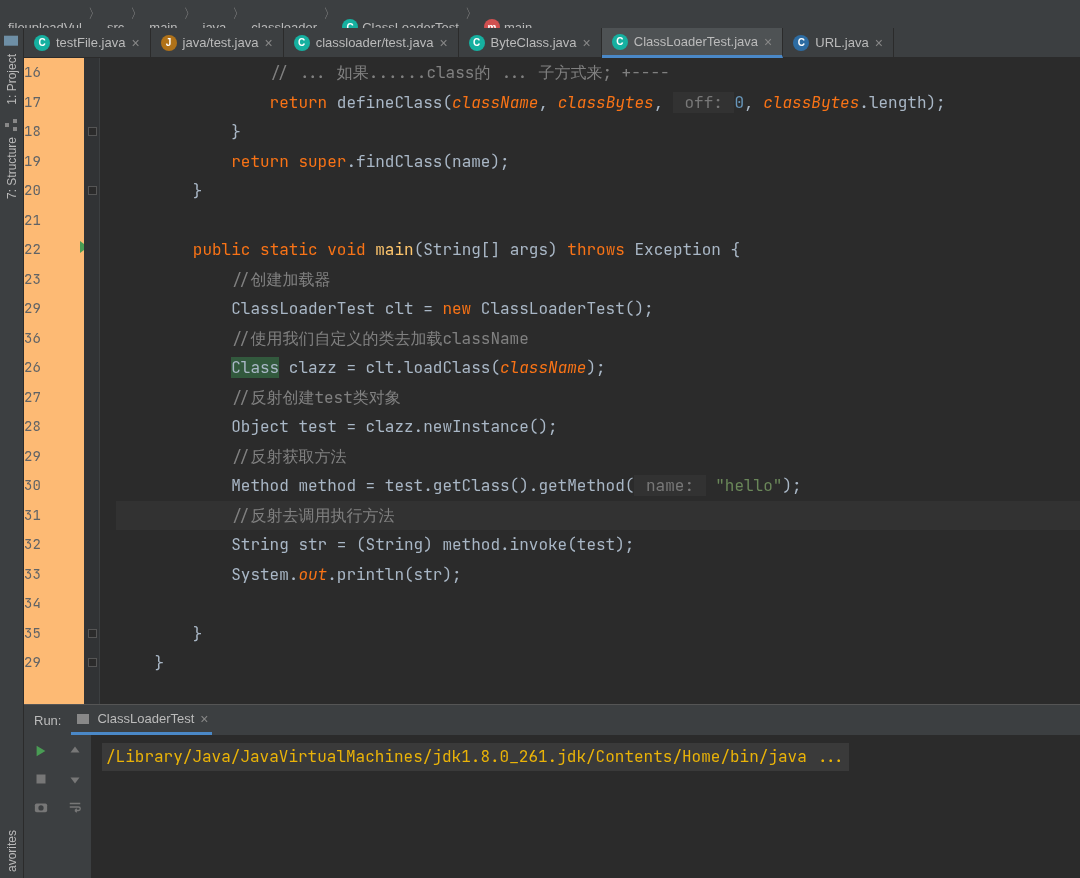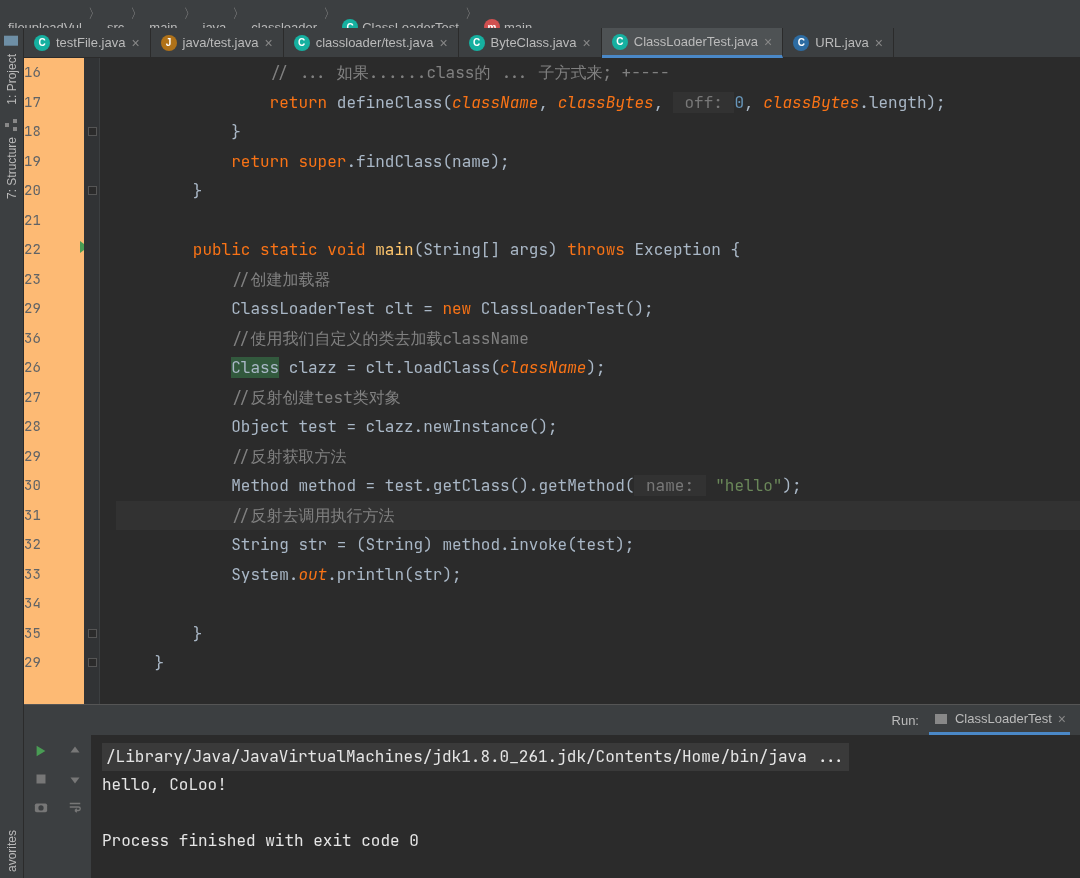--- a/index.html
+++ b/index.html
@@ -119,42 +119,41 @@
   .run-header {
     height: 30px;
     background: #3c3f41;
     display: flex;
     align-items: center;
     padding: 0 10px;
     font-family: -apple-system, sans-serif;
     font-size: 13px;
     color: #bbbbbb;
     gap:10px;
-    justify-content:flex-end;
   }
   .run-tab { display:flex;align-items:center;gap:6px;border-bottom:3px solid #4a88c7;height:100%;padding:0 4px;}
   .run-body { flex:1; display:flex; }
   .run-toolbar {
     width: 34px;
     background: #3c3f41;
     display:flex;flex-direction:column;padding-top:8px;gap:12px;align-items:center;
   }
   .run-toolbar2 {
     width: 34px;
     background: #3c3f41;
     display:flex;flex-direction:column;padding-top:8px;gap:12px;align-items:center;
     border-right:1px solid #2b2b2b;
   }
   .tb-btn { width:16px;height:16px;display:flex;align-items:center;justify-content:center; cursor:pointer;}
   .console {
     flex:1;
     padding: 8px 10px;
     font-size: 16px;
     line-height: 28px;
-    color: #e5e5e5;
+    color: #eab308;
   }
   .console .cmd { background:#3a3a3a; display:inline-block; padding:0 4px;}
   svg { display:block; }
 </style>
 </head>
 <body>
 
 <div class="breadcrumbs">
   <span class="bc-item">fileuploadVul</span>
   <span class="bc-sep">〉</span>
@@ -330,20 +329,18 @@
               </svg>
           </div>
           <div class="tb-btn">
             <svg viewBox="0 0 16 16" width="14" height="14">
                 <path d="M2 4 H14 M2 8 H12 Q14 8 14 10 Q14 12 12 12 H8 M8 12 L10 10 M8 12 L10 14" stroke="#777" fill="none" stroke-width="1.5"></path>
               </svg>
           </div>
         </div>
         <div class="console" id="console-host">
             <div><span class="cmd">/Library/Java/JavaVirtualMachines/jdk1.8.0_261.jdk/Contents/Home/bin/java ...</span></div>
-            <div>hello, CoLoo!</div>
             <div>&nbsp;</div>
-            <div>Process finished with exit code 0</div>
           </div>
       </div>
     </div>
   </div>
 </div>
 
 </body></html>

